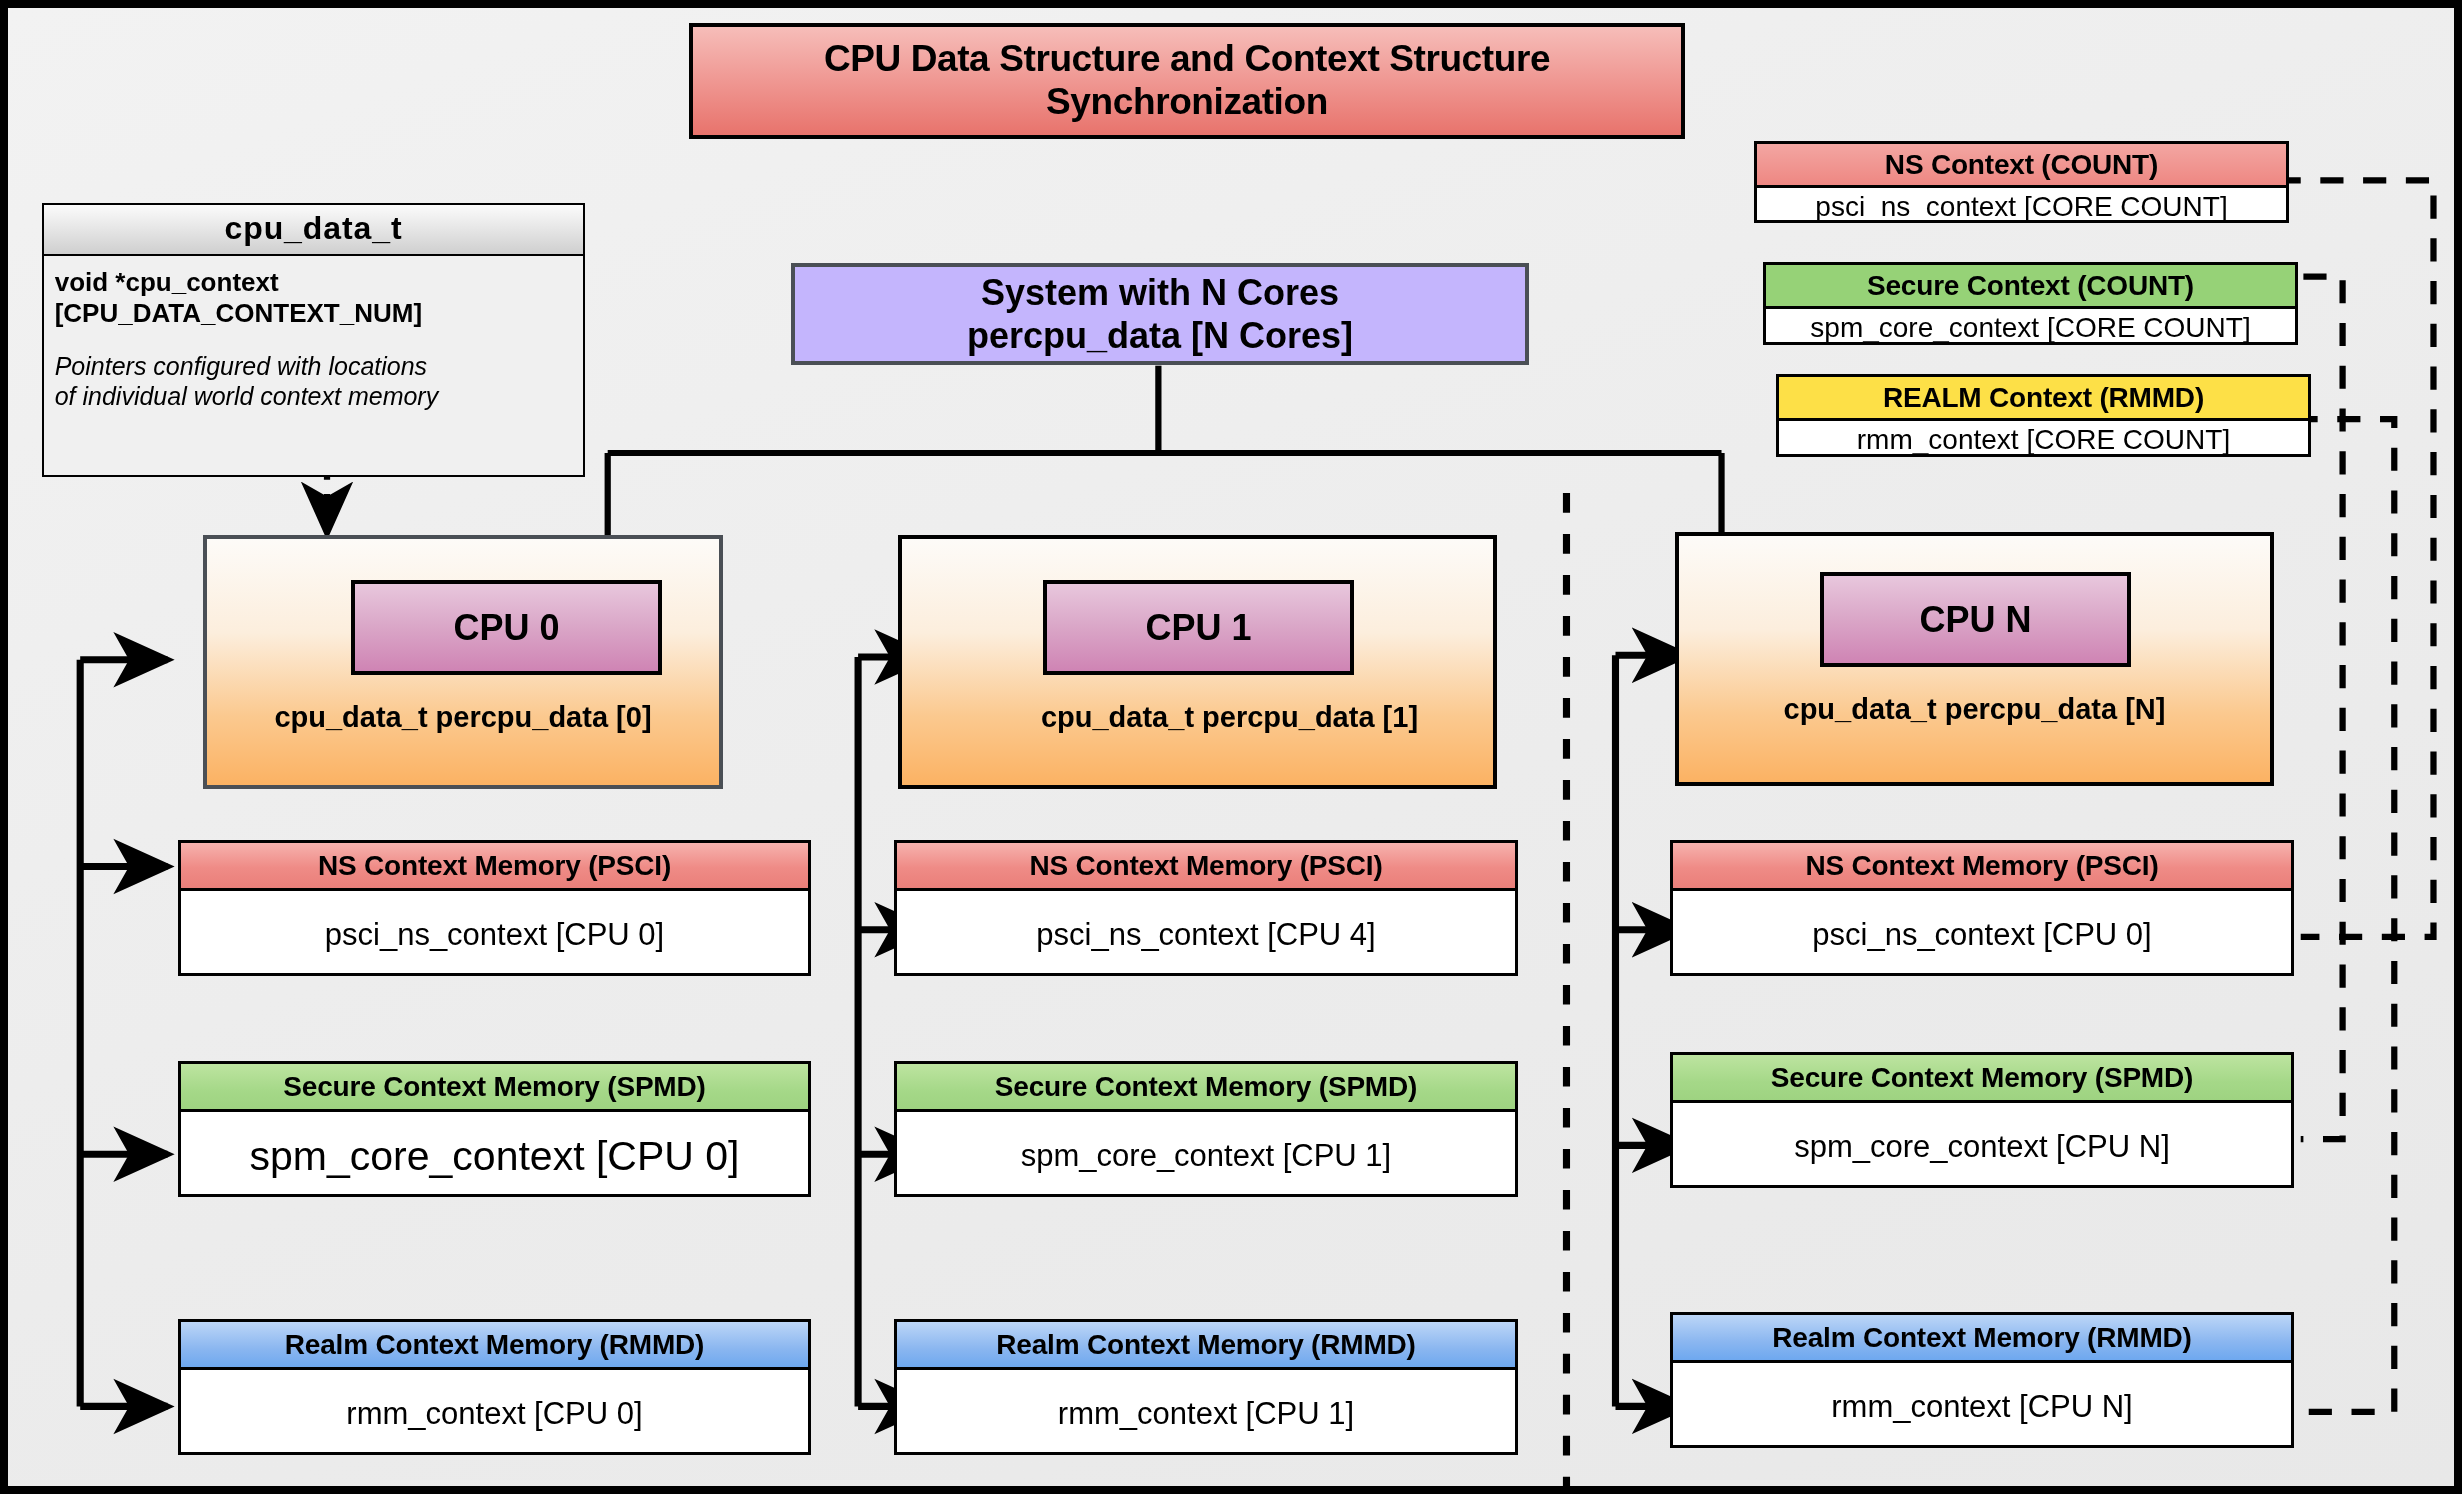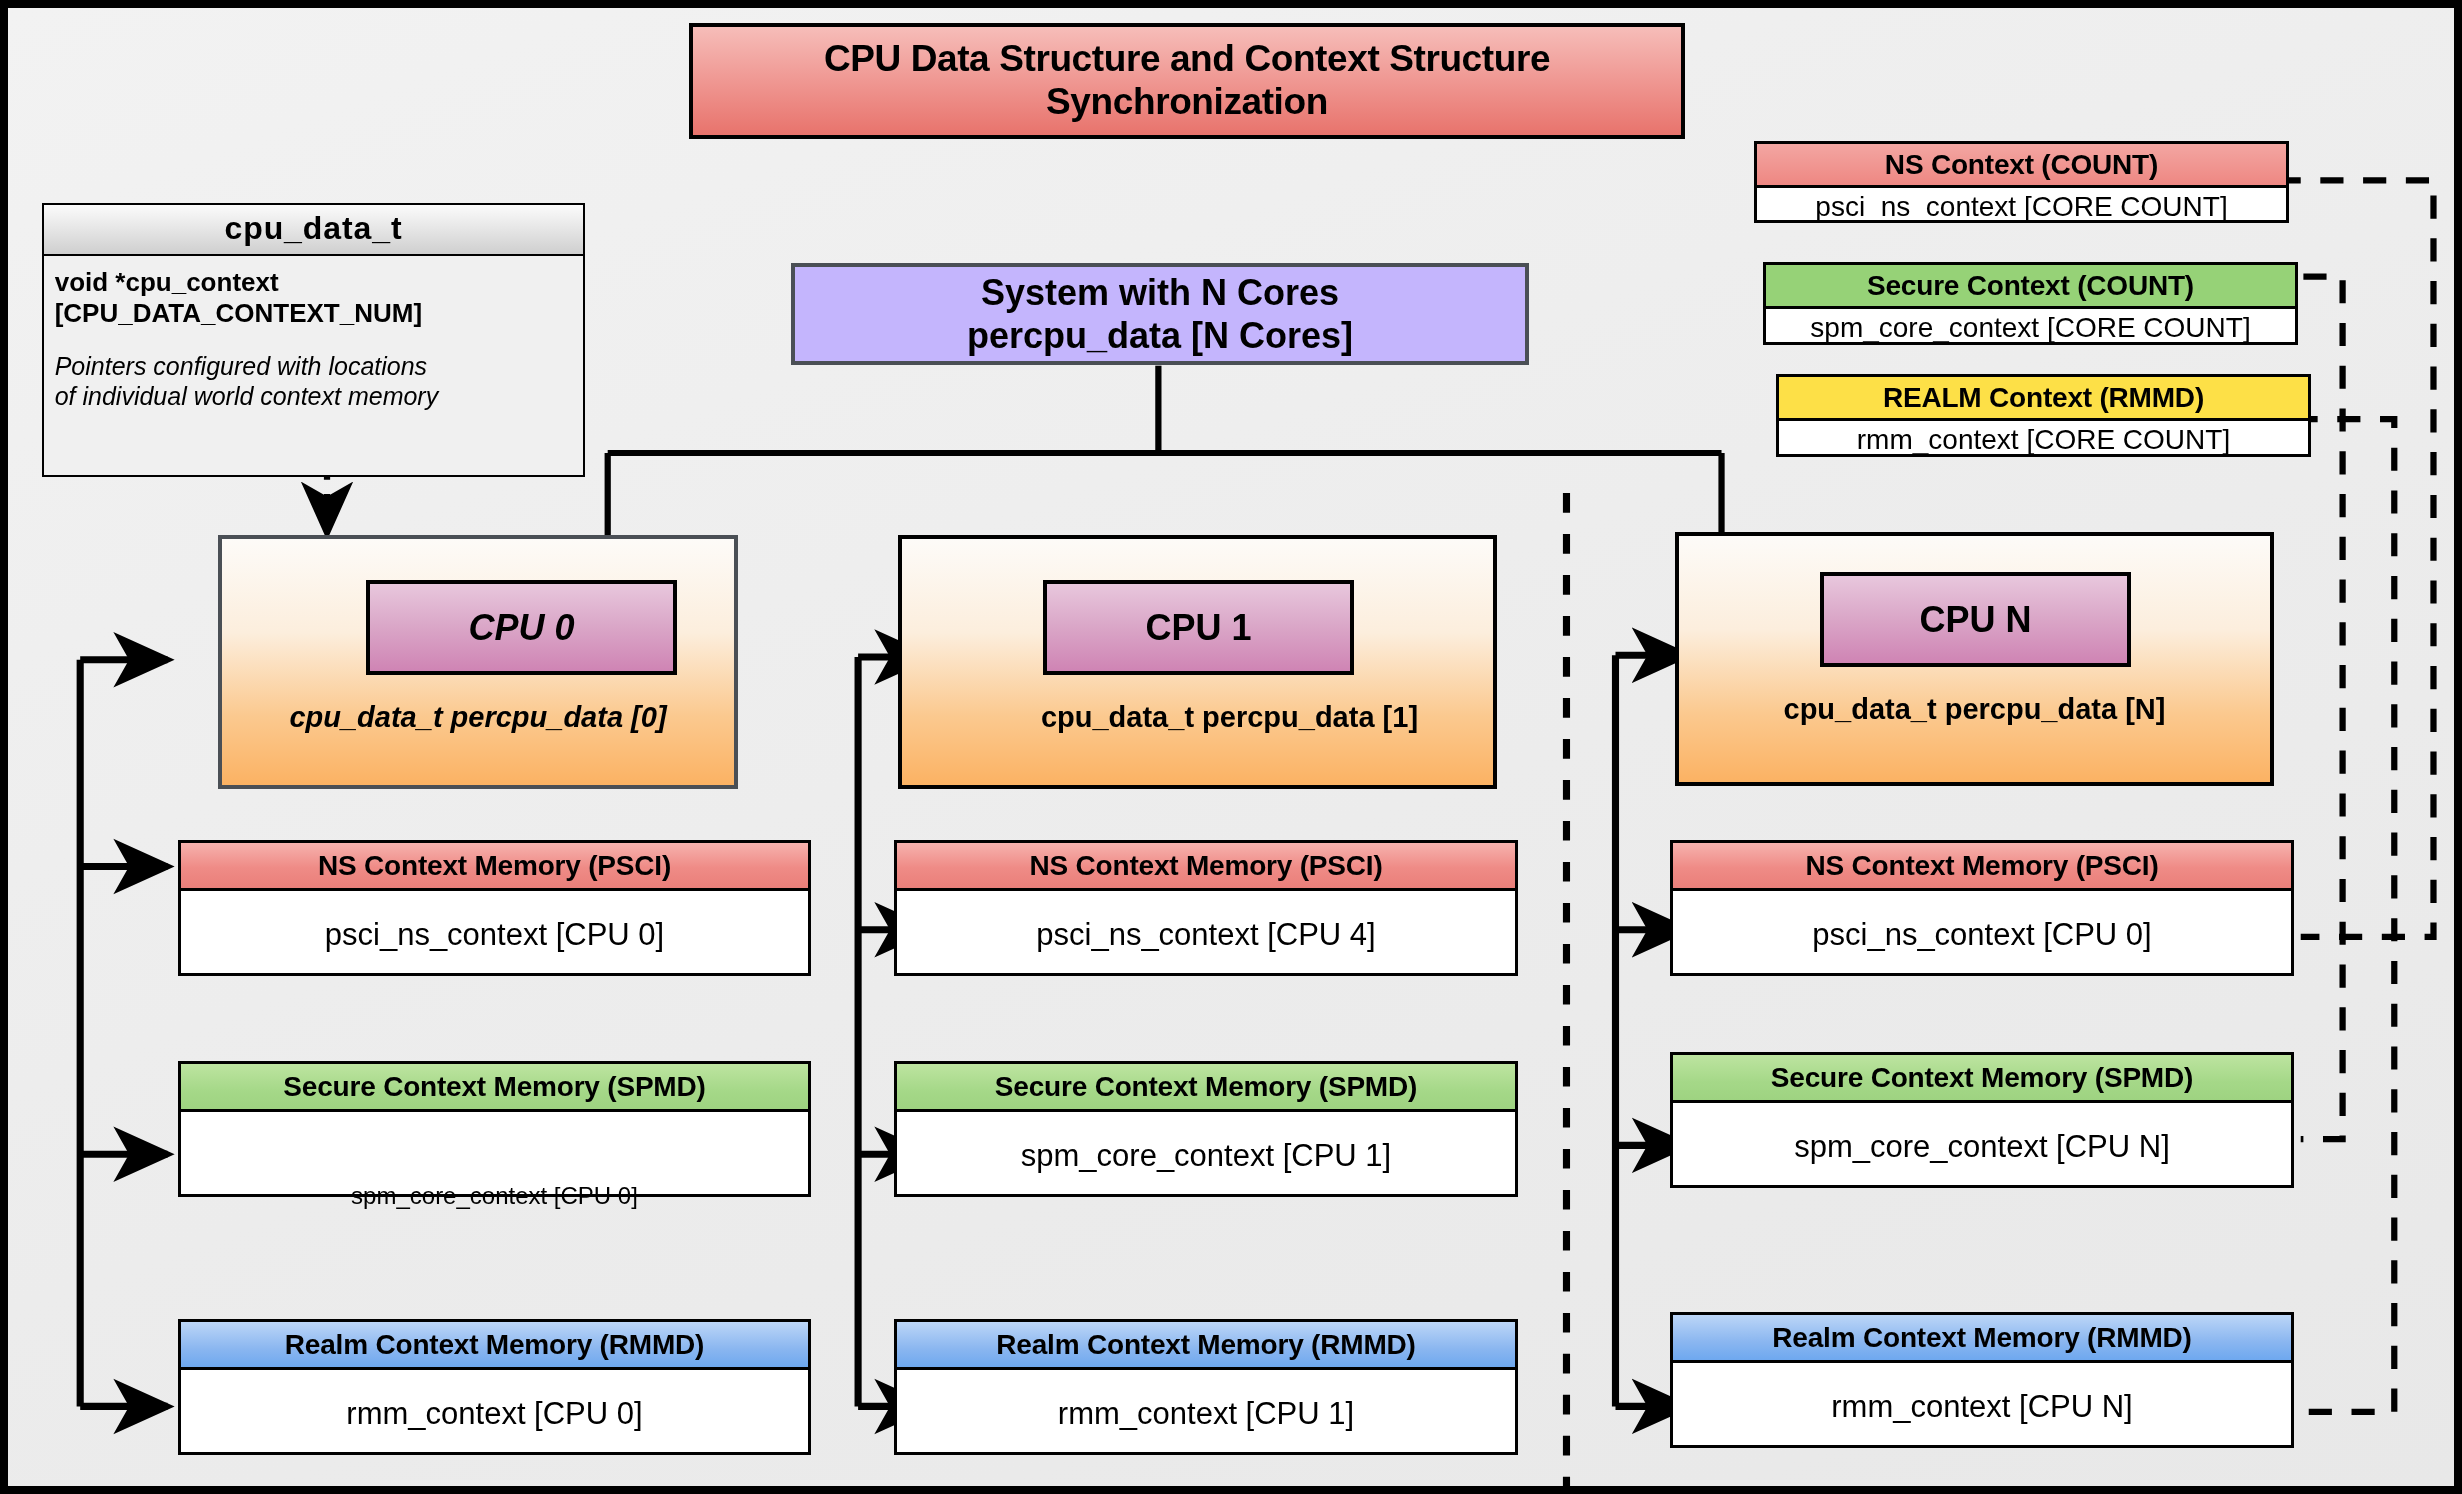--- a/index.html
+++ b/index.html
@@ -138,33 +138,33 @@
   <div class="box hdrbox sec2" style="left:1763px;top:262px;width:535px;height:83px;">
     <div class="hd" style="font-size:28px;height:41px;line-height:41px;">Secure Context (COUNT)</div>
     <div class="bd" style="font-size:28px;height:38px;">spm_core_context [CORE COUNT]</div>
   </div>
 
   <div class="box hdrbox rlm2" style="left:1776px;top:374px;width:535px;height:83px;">
     <div class="hd" style="font-size:28px;height:41px;line-height:41px;">REALM Context (RMMD)</div>
     <div class="bd" style="font-size:28px;height:38px;">rmm_context [CORE COUNT]</div>
   </div>
 
-  <div class="box cpubox shaded" style="left:218px;top:535px;width:520px;height:254px;font-style:italic;">
+  <div class="box cpubox shaded" style="left:203px;top:535px;width:520px;height:254px;">
     <div class="cpuchip" style="left:144px;top:41px;width:303px;height:87px;">CPU 0</div>
     <div class="cpulbl" style="top:162px;">cpu_data_t percpu_data [0]</div>
   </div>
 
   <div class="box hdrbox ns" style="left:178px;top:840px;width:633px;height:136px;">
     <div class="hd" style="font-size:28px;height:45px;line-height:45px;">NS Context Memory (PSCI)</div>
     <div class="bd" style="font-size:31px;height:88px;">psci_ns_context [CPU 0]</div>
   </div>
 
   <div class="box hdrbox sec" style="left:178px;top:1061px;width:633px;height:136px;">
     <div class="hd" style="font-size:28px;height:45px;line-height:45px;">Secure Context Memory (SPMD)</div>
-    <div class="bd" style="font-size:24px;height:88px;margin-top:40px;">spm_core_context [CPU 0]</div>
+    <div class="bd" style="font-size:41px;height:88px;">spm_core_context [CPU 0]</div>
   </div>
 
   <div class="box hdrbox rlm" style="left:178px;top:1319px;width:633px;height:136px;">
     <div class="hd" style="font-size:28px;height:45px;line-height:45px;">Realm Context Memory (RMMD)</div>
     <div class="bd" style="font-size:31px;height:88px;">rmm_context [CPU 0]</div>
   </div>
 
   <div class="box cpubox" style="left:898px;top:535px;width:599px;height:254px;">
     <div class="cpuchip" style="left:141px;top:41px;width:303px;height:87px;">CPU 1</div>
     <div class="cpulbl" style="top:162px;padding-left:32px;">cpu_data_t percpu_data [1]</div>

